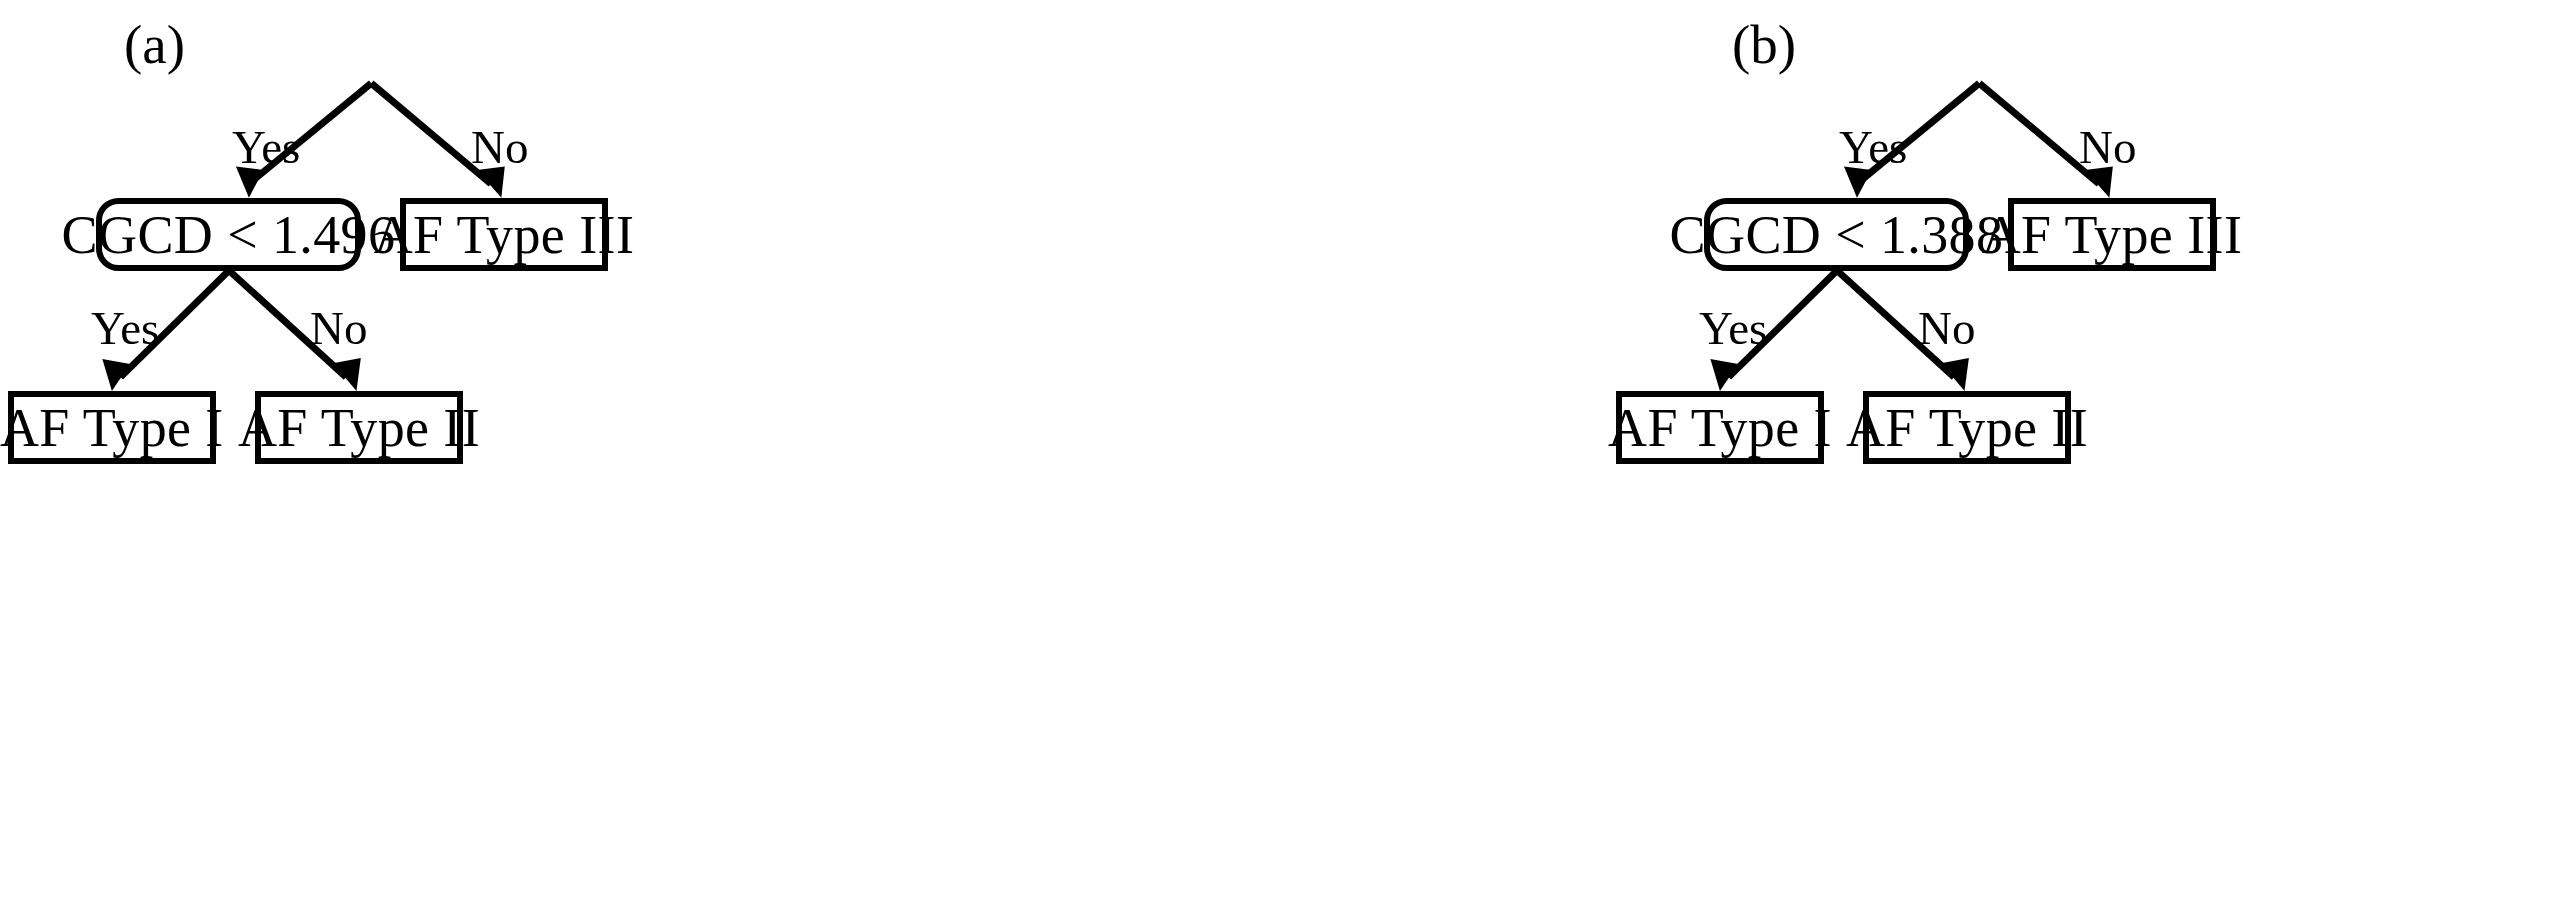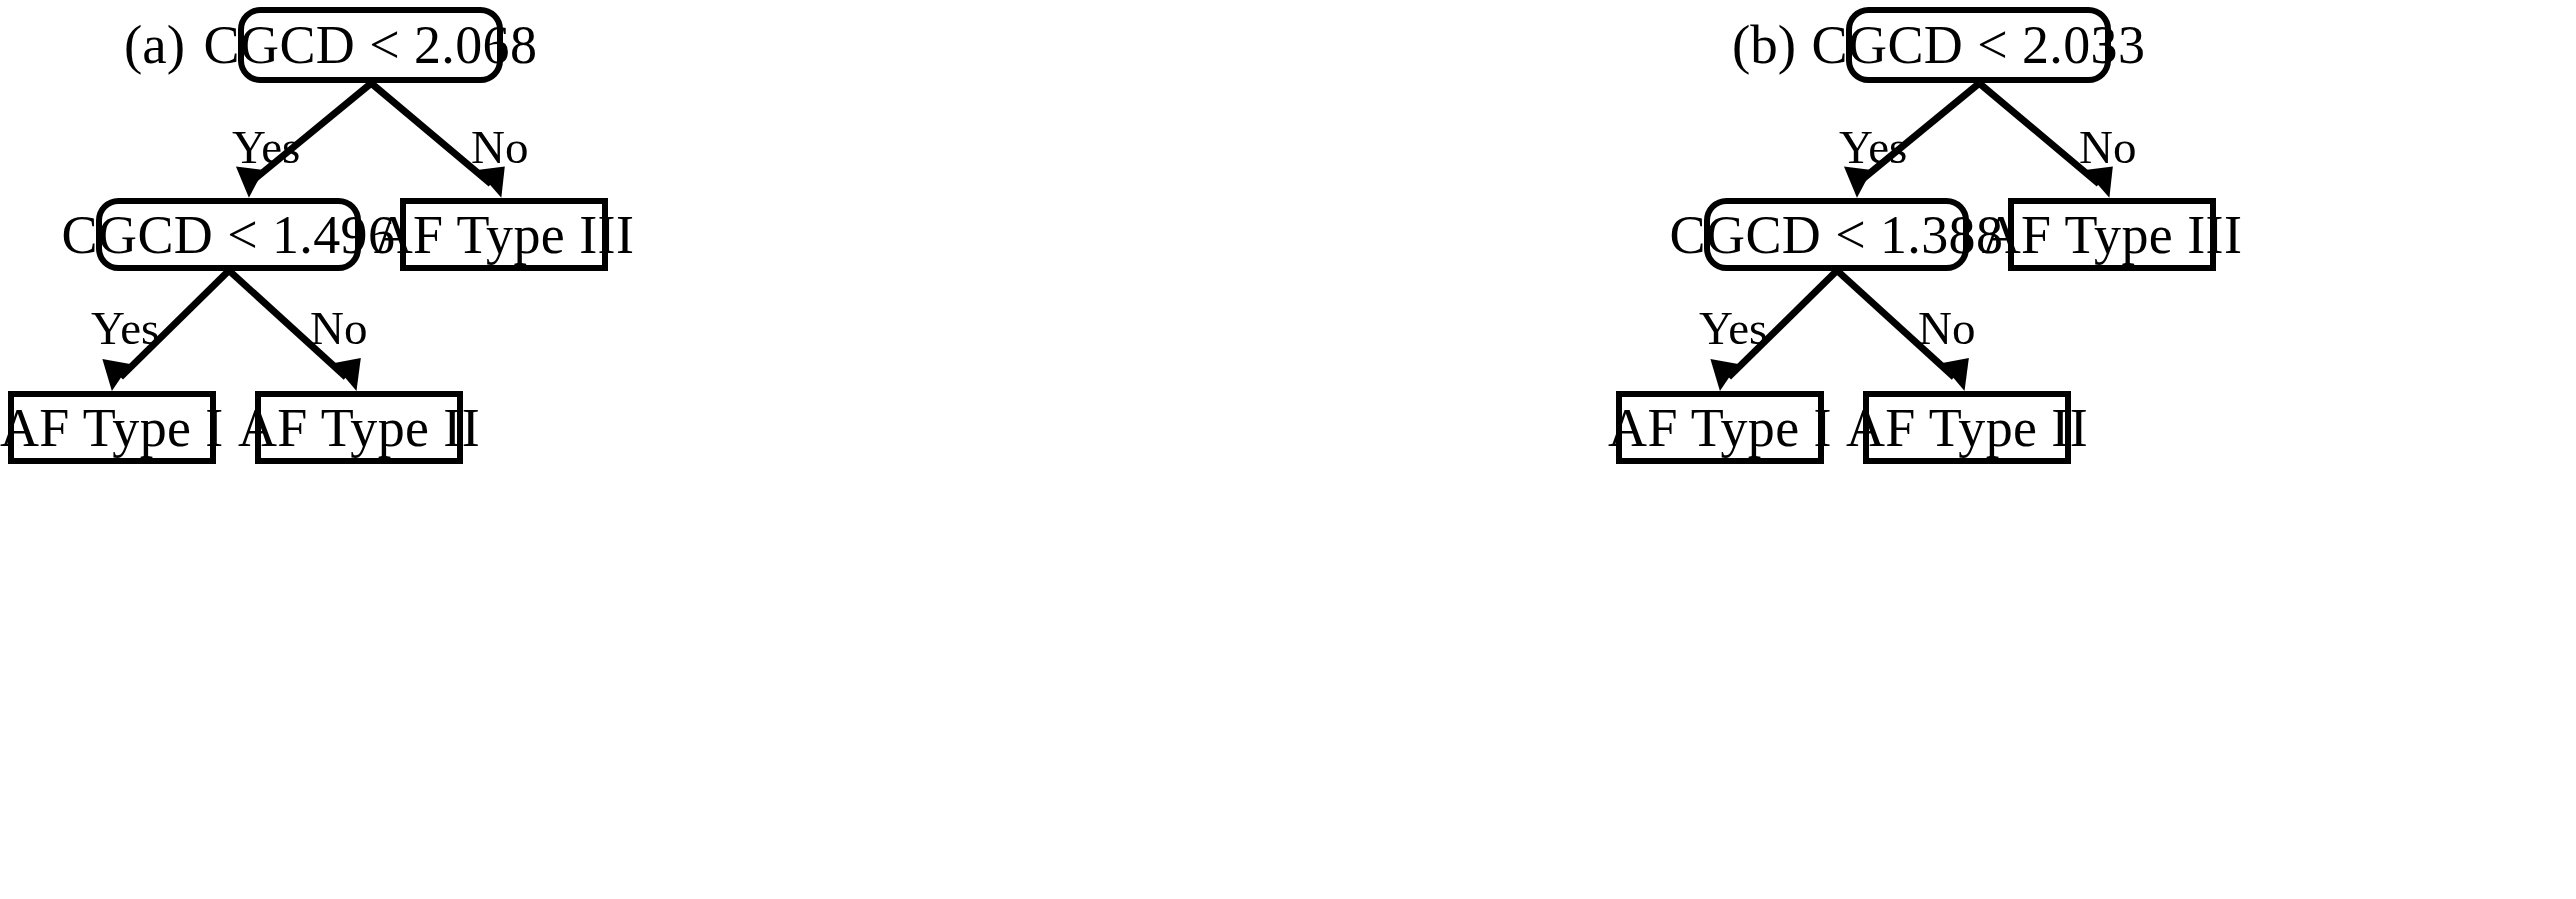--- a/index.html
+++ b/index.html
@@ -95,21 +95,20 @@
 
       <line x1="264" y1="312" x2="139" y2="435"></line>
       <polygon points="129,451 118,414 150,420"></polygon>
 
       <line x1="264" y1="312" x2="399" y2="435"></line>
       <polygon points="411,451 384,419 416,413"></polygon>
     </svg>
 
     <div class="panel-label" style="left:124px; top:17.3px;">(a)</div>
 
-    <div class="node decision" style="left:238px; top:7px; width:265px; height:76px;">CGCD &lt; 2.068</div>
 
     <div class="edge-label" style="left:232px; top:124px;">Yes</div>
 
     <div class="edge-label" style="left:471px; top:124px;">No</div>
 
     <div class="node decision" style="left:96px; top:198px; width:265px; height:73px;">CGCD &lt; 1.496</div>
 
     <div class="node leaf" style="left:400px; top:198px; width:208px; height:73px;">AF Type III</div>
 
     <div class="edge-label" style="left:91px; top:305px;">Yes</div>
@@ -134,21 +133,20 @@
 
       <line x1="633" y1="312" x2="508" y2="435"></line>
       <polygon points="498,451 487,414 519,420"></polygon>
 
       <line x1="633" y1="312" x2="768" y2="435"></line>
       <polygon points="780,451 753,419 785,413"></polygon>
     </svg>
 
     <div class="panel-label" style="left:444px; top:17.3px;">(b)</div>
 
-    <div class="node decision" style="left:558px; top:7px; width:265px; height:76px;">CGCD &lt; 2.033</div>
 
     <div class="edge-label" style="left:551px; top:124px;">Yes</div>
 
     <div class="edge-label" style="left:791px; top:124px;">No</div>
 
     <div class="node decision" style="left:416px; top:198px; width:265px; height:73px;">CGCD &lt; 1.388</div>
 
     <div class="node leaf" style="left:720px; top:198px; width:208px; height:73px;">AF Type III</div>
 
     <div class="edge-label" style="left:411px; top:305px;">Yes</div>

